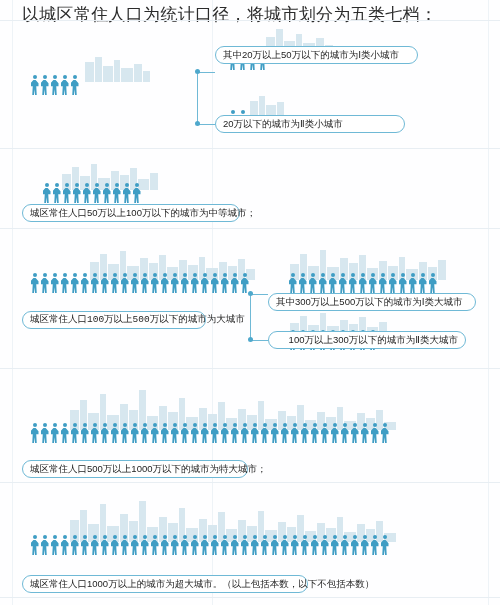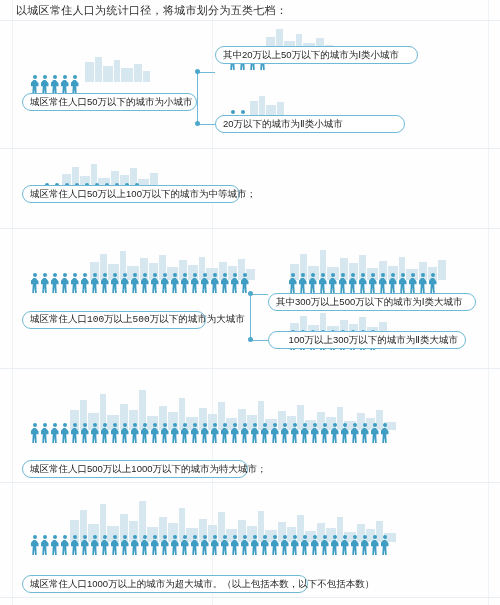--- a/index.html
+++ b/index.html
@@ -23,23 +23,23 @@
   
   .guide {
     position: absolute;
     top: 0;
     bottom: 0;
     width: 1px;
     background: #eef3f7;
   }
   .title {
     position: absolute;
-    left: 16px;
+    left: 22px;
     top: 3px;
-    font-size: 11px;
+    font-size: 17px;
     color: #2b2b2b;
     letter-spacing: 0.3px;
     white-space: nowrap;
   }
   
   .band {
     position: absolute;
     left: 0;
     right: 0;
     height: 1px;
@@ -162,21 +162,20 @@
           <div class="head"></div>
           <div class="body"></div>
         </div>
       <div class="person">
           <div class="head"></div>
           <div class="body"></div>
         </div>
     </div>
   </div>
 
-  <div class="caption" style="left:22px; top:93px; width:175px;">城区常住人口50万以下的城市为小城市</div>
 
   <div class="conn v" style="left:197px; top:72px; height:52px;"></div>
   <div class="conn h" style="left:197px; top:72px; width:18px;"></div>
   <div class="conn h" style="left:197px; top:124px; width:18px;"></div>
   <div class="dot" style="left:195px; top:69px;"></div>
   <div class="dot" style="left:195px; top:121px;"></div>
 
   <div class="group" style="left:228px; top:30px; width:60px; height:40px;">
     <svg class="skyline" width="105" height="30" viewBox="0 0 105 30">
       <g fill="#d7e7ef">
@@ -283,21 +282,21 @@
       <div class="person">
           <div class="head"></div>
           <div class="body"></div>
         </div>
       <div class="person">
           <div class="head"></div>
           <div class="body"></div>
         </div>
     </div>
   </div>
-  <div class="caption" style="left:22px; top:185px; width:218px;">城区常住人口50万以上100万以下的城市为中等城市；</div>
+  <div class="caption" style="left:22px; top:204px; width:218px;">城区常住人口50万以上100万以下的城市为中等城市；</div>
 
   <div class="group" style="left:30px; top:248px; width:220px; height:45px;">
     <svg class="skyline" width="225" height="32" viewBox="0 0 225 32">
       <g fill="#d7e7ef">
         <rect x="60" y="14" width="9" height="18"></rect>
         <rect x="70" y="6" width="7" height="26"></rect>
         <rect x="78" y="16" width="11" height="16"></rect>
         <rect x="90" y="3" width="6" height="29"></rect>
         <rect x="97" y="18" width="12" height="14"></rect>
         <rect x="110" y="10" width="8" height="22"></rect>

